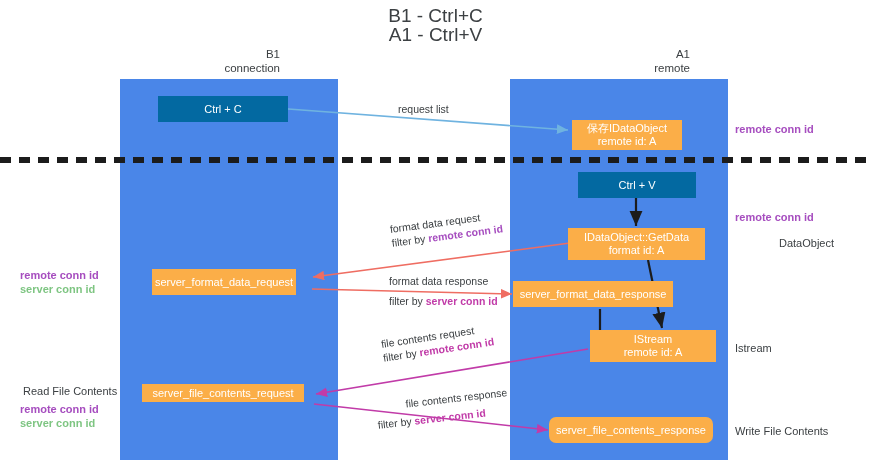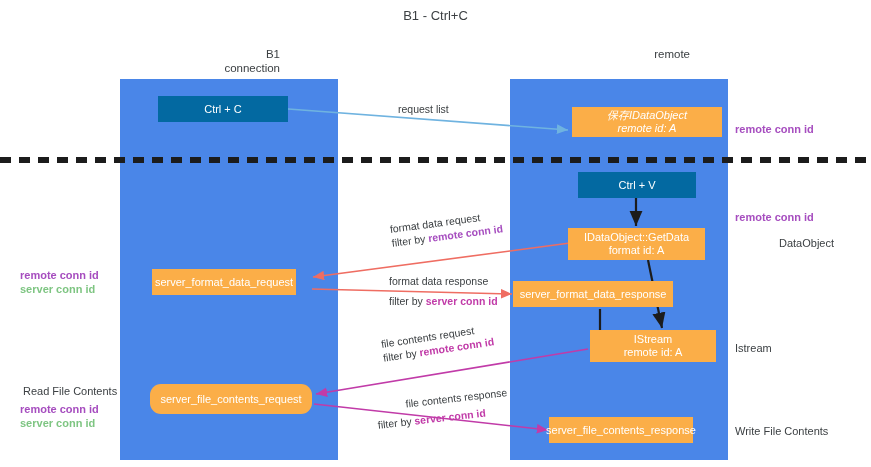--- a/index.html
+++ b/index.html
@@ -2,21 +2,21 @@
 <html><head>
 <meta charset="utf-8">
 <style>
   html,body{margin:0;padding:0;background:#ffffff;}
   body{width:871px;height:467px;position:relative;overflow:hidden;
        font-family:"Liberation Sans","DejaVu Sans",sans-serif;color:#3c4043;}
   .stage{position:absolute;left:0;top:0;width:871px;height:467px;}
   .abs{position:absolute;}
 
   
-  .title{left:0;top:6px;width:871px;text-align:center;font-size:13px;
+  .title{left:0;top:6px;width:871px;text-align:center;font-size:19px;
          line-height:19px;color:#3c4043;}
 
   
   .colhead{font-size:11.5px;line-height:13.5px;text-align:right;color:#3c4043;}
 
   
   .lane{background:#4a86e8;}
 
   
   .box{box-sizing:border-box;display:flex;align-items:center;justify-content:center;
@@ -44,27 +44,29 @@
 
   svg.overlay{position:absolute;left:0;top:0;width:871px;height:467px;overflow:visible;}
 </style>
 </head>
 <body>
 
 <div class="stage">
 
   <div class="abs title">
     <div>B1 - Ctrl+C</div>
+    <div>A1 - Ctrl+V</div>
   </div>
 
   <div class="abs colhead" style="left:155px;top:48px;width:125px;">
     <div>B1</div>
     <div>connection</div>
   </div>
   <div class="abs colhead" style="left:565px;top:48px;width:125px;">
+    <div>A1</div>
     <div>remote</div>
   </div>
 
   <div class="abs lane" style="left:120px;top:79px;width:218px;height:381px;"></div>
   <div class="abs lane" style="left:510px;top:79px;width:218px;height:381px;"></div>
 
   <svg class="overlay">
     <defs>
       <marker id="ah-blue" markerWidth="8" markerHeight="8" refX="7" refY="3" orient="auto" markerUnits="strokeWidth">
         <path d="M0,0 L7,3 L0,6 z" fill="#6fb3e0"></path>
@@ -96,21 +98,21 @@
 
     <line x1="314" y1="404" x2="548" y2="430" stroke="#c13ba8" stroke-width="1.6" marker-end="url(#ah-mag)"></line>
   </svg>
 
   <div class="abs dashed"></div>
 
   <div class="abs box green" style="left:158px;top:96px;width:130px;height:26px;">
     <span>Ctrl + C</span>
   </div>
 
-  <div class="abs box orange" style="left:572px;top:107px;width:150px;height:30px;font-style:italic;">
+  <div class="abs box orange" style="left:572px;top:120px;width:110px;height:30px;">
     <span class="two">保存IDataObject
 remote id: A</span>
   </div>
 
   <div class="abs box green" style="left:578px;top:172px;width:118px;height:26px;">
     <span>Ctrl + V</span>
   </div>
 
   <div class="abs box orange" style="left:568px;top:228px;width:137px;height:32px;">
     <span class="two">IDataObject::GetData
@@ -123,25 +125,25 @@
 
   <div class="abs box orange" style="left:513px;top:281px;width:160px;height:26px;">
     <span>server_format_data_response</span>
   </div>
 
   <div class="abs box orange" style="left:590px;top:330px;width:126px;height:32px;">
     <span class="two">IStream
 remote id: A</span>
   </div>
 
-  <div class="abs box orange" style="left:150px;top:384px;width:162px;height:30px;border-radius:11px;">
+  <div class="abs box orange" style="left:142px;top:384px;width:162px;height:18px;">
     <span>server_file_contents_request</span>
   </div>
 
-  <div class="abs box orange" style="left:549px;top:417px;width:144px;height:26px;">
+  <div class="abs box orange" style="left:549px;top:417px;width:164px;height:26px;border-radius:7px;">
     <span>server_file_contents_response</span>
   </div>
 
   <div class="abs right-ann purplebold" style="left:735px;top:123px;">remote conn id</div>
 
   <div class="abs right-ann purplebold" style="left:735px;top:211px;">remote conn id</div>
 
   <div class="abs right-ann" style="left:735px;top:237px;padding-left:44px;">DataObject</div>
 
   <div class="abs right-ann" style="left:735px;top:342px;">Istream</div>

